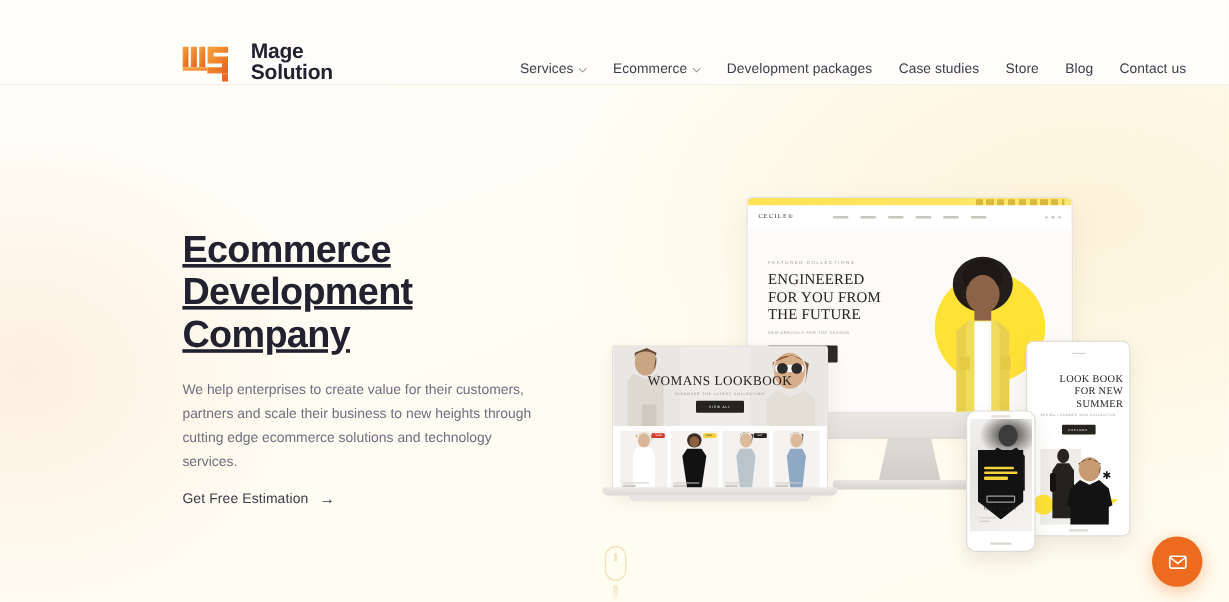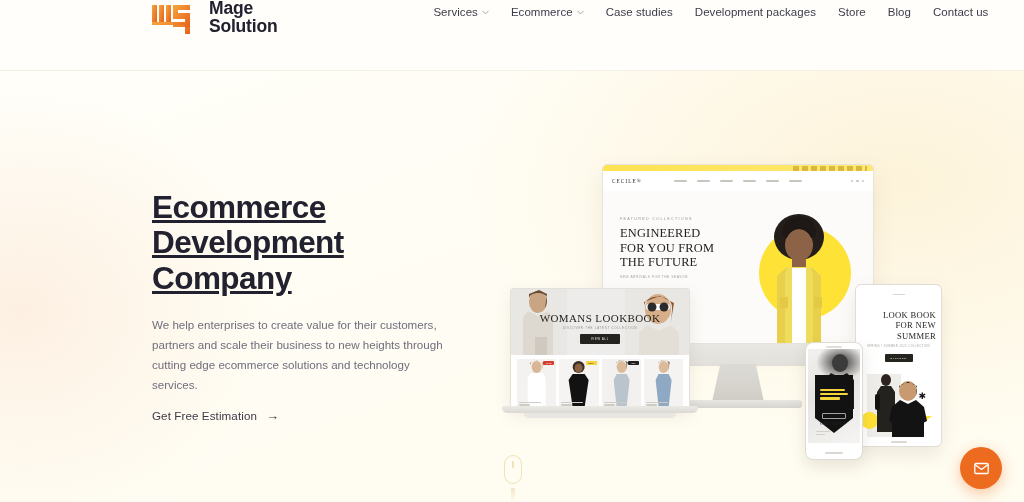--- a/index.html
+++ b/index.html
@@ -18,21 +18,21 @@
       radial-gradient(ellipse 420px 360px at 2% 62%, #fdf0e2 0%, rgba(253,240,226,0) 60%),
       linear-gradient(160deg,#fffefa 0%, #fffdf4 40%, #fffcf0 100%);
     overflow:hidden;
   }
 
   
   .header {
     position:absolute; top:0; left:0; right:0; height:71px;
     background:#fffefb;
     border-bottom:1px solid #f4f0e4;
-    display:flex; align-items:flex-start;
+    display:flex; align-items:flex-end;
     z-index:40;
   }
   .logo { display:flex; align-items:center; gap:9px; margin-left:152px; }
   .logo-mark { width:48px; height:34px; display:block; }
   .logo-text { display:flex; flex-direction:column; line-height:1.02; }
   .logo-text span {
     font-size:17.5px; font-weight:700; color:#22212f; letter-spacing:-0.2px;
   }
 
   .nav { display:flex; align-items:center; margin-left:145px; gap:0; }
@@ -57,21 +57,21 @@
   .cta {
     margin-top:14px; display:inline-flex; align-items:center; gap:9px;
     font-size:11.6px; color:#3b3a48; cursor:pointer; letter-spacing:.1px;
   }
   .cta .arr { font-size:13px; line-height:1; }
 
   
   .devices { position:absolute; left:494px; top:150px; width:470px; height:320px; z-index:15; }
 
   
-  .monitor { position:absolute; left:108px; top:14px; width:272px; height:180px; }
+  .monitor { position:absolute; left:128px; top:14px; width:272px; height:180px; }
   .mon-screen {
     position:absolute; inset:0; background:#fff; border:1px solid #e6e3dc;
     border-radius:5px 5px 2px 2px; overflow:hidden;
     box-shadow:0 8px 22px rgba(120,110,80,.10);
   }
   .mon-topbar { height:6px; background:linear-gradient(90deg,#ffe352,#ffe870); position:relative; }
   .mon-topbar .promo {
     position:absolute; right:6px; top:0.5px; height:5px; width:74px;
     background:repeating-linear-gradient(90deg,#b58a10 0 6px,transparent 6px 9px);
     opacity:.5;
@@ -301,24 +301,24 @@
           <path d="M1 1l4 4 4-4" fill="none" stroke="#55545f" stroke-width="1.2" stroke-linecap="round"></path>
         </svg>
       </div>
       <div class="nav-item">
         <span>Ecommerce</span>
         <svg class="chev" viewBox="0 0 10 6">
           <path d="M1 1l4 4 4-4" fill="none" stroke="#55545f" stroke-width="1.2" stroke-linecap="round"></path>
         </svg>
       </div>
       <div class="nav-item">
+        <span>Development packages</span>
+      </div>
+      <div class="nav-item">
         <span>Case studies</span>
-      </div>
-      <div class="nav-item">
-        <span>Development packages</span>
       </div>
       <div class="nav-item">
         <span>Store</span>
       </div>
       <div class="nav-item">
         <span>Blog</span>
       </div>
       <div class="nav-item">
         <span>Contact us</span>
       </div>

